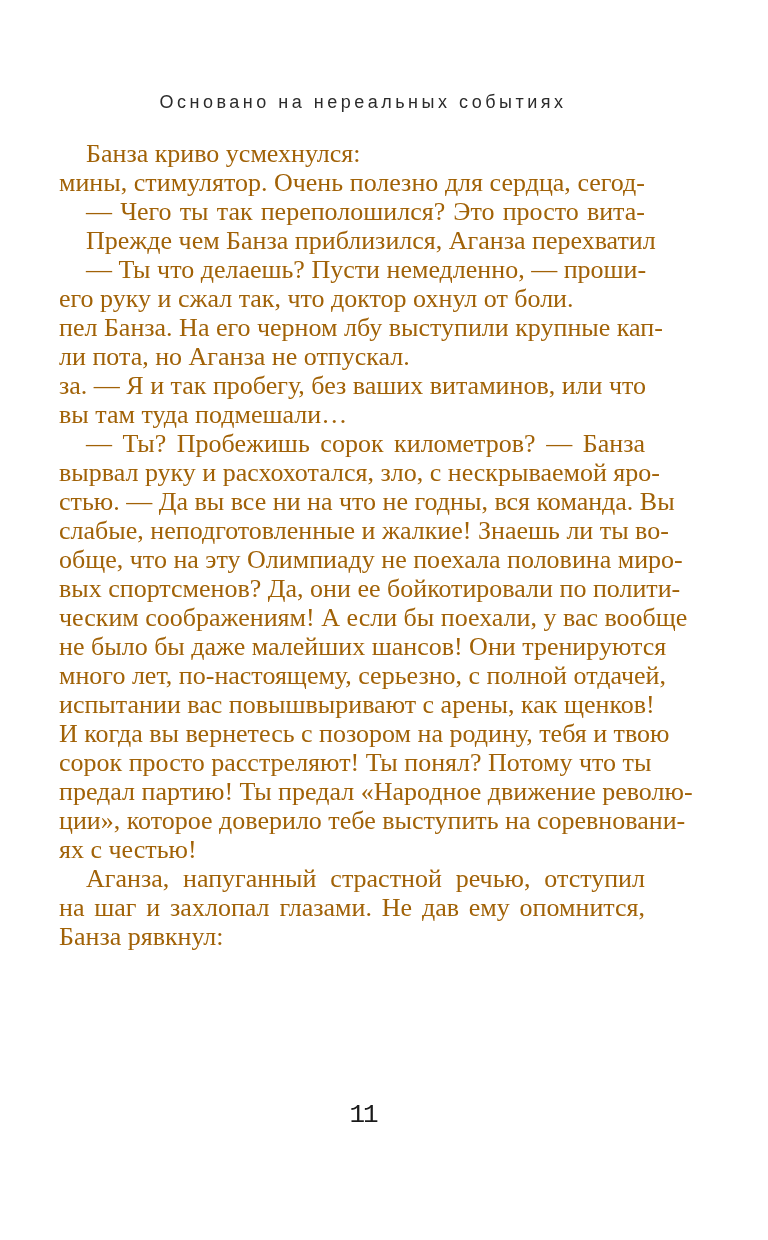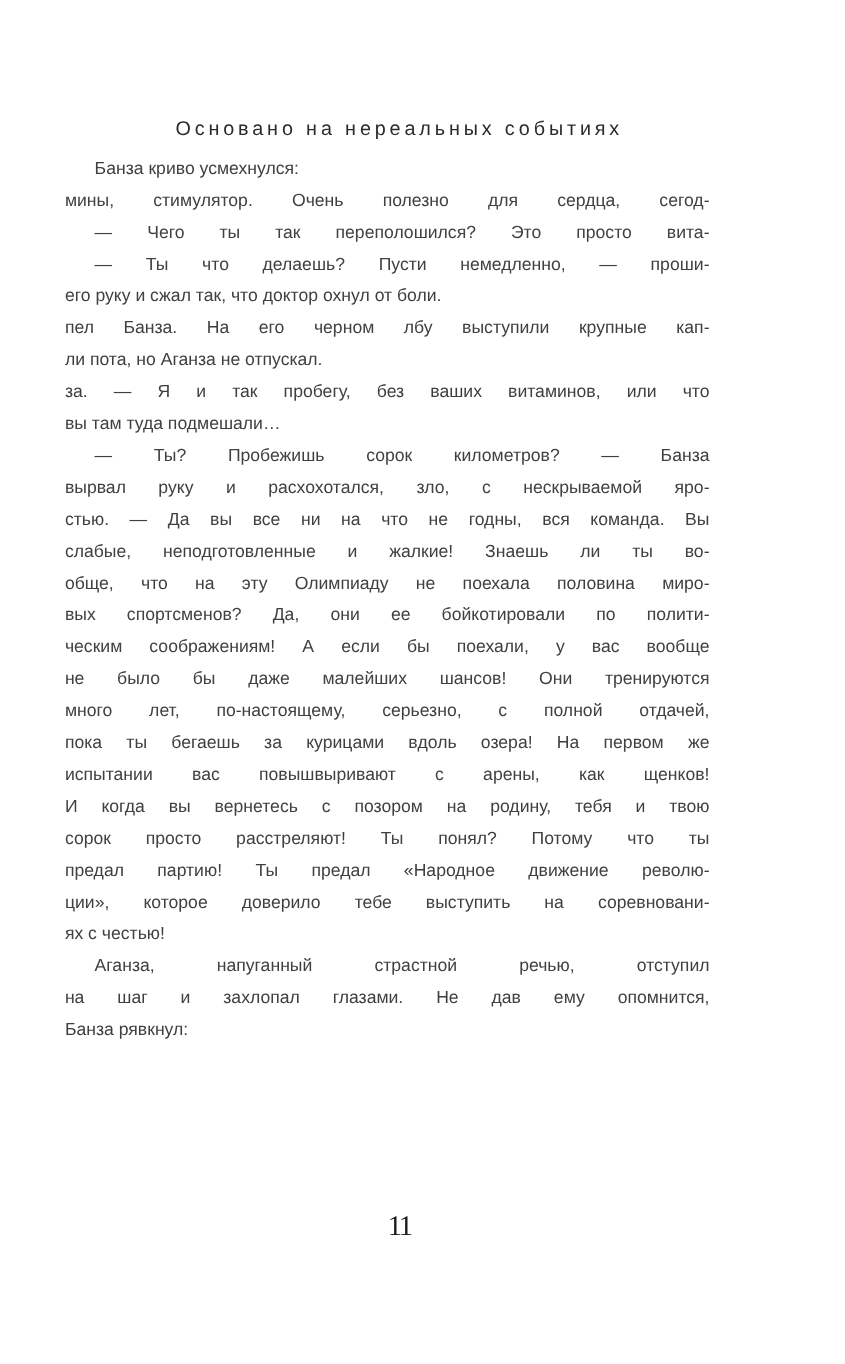--- a/index.html
+++ b/index.html
@@ -14,93 +14,93 @@
   }
   .sheet {
     position: relative;
     width: 768px;
     height: 1240px;
     background: #ffffff;
   }
   .running-header {
     position: absolute;
     left: 70px;
-    top: 107px;
+    top: 92px;
     width: 586px;
     text-align: center;
     font-family: "Liberation Sans", sans-serif;
     font-size: 18px;
     font-weight: 400;
     letter-spacing: 3.5px;
     color: #2b2b2b;
     line-height: 20px;
     white-space: nowrap;
   }
   .body-text {
     position: absolute;
     left: 59px;
     top: 139px;
     width: 586px;
-    font-family: Liberation Sans, sans-serif;
-    font-size: 16px;
+    font-family: Liberation Serif, serif;
+    font-size: 26px;
     line-height: 29px;
-    color: #404040;
+    color: #a16207;
   }
   .line {
     text-align: justify;
     
     text-align-last: justify;
     white-space: nowrap;
   }
   .line.end {
     text-align: left;
     text-align-last: left;
   }
   .line.indent {
     text-indent: 27px;
   }
   .folio {
     position: absolute;
     left: 70px;
     top: 1102px;
     width: 586px;
     text-align: center;
-    font-family: Liberation Serif, serif;
+    font-family: Liberation Mono, monospace;
     font-size: 26px;
     letter-spacing: -2px;
     color: #1a1a1a;
     line-height: 26px;
   }
 </style>
 </head>
 <body>
 
 <div class="sheet">
   <div class="running-header">Основано на нереальных событиях</div>
 
   <div class="body-text">
       <div class="line indent end">Банза криво усмехнулся:</div>
       <div class="line">мины, стимулятор. Очень полезно для сердца, сегод-</div>
       <div class="line indent">— Чего ты так переполошился? Это просто вита-</div>
+      <div class="line indent">Прежде чем Банза приблизился, Аганза перехватил</div>
       <div class="line indent">— Ты что делаешь? Пусти немедленно, — проши-</div>
       <div class="line end">его руку и сжал так, что доктор охнул от боли.</div>
       <div class="line">пел Банза. На его черном лбу выступили крупные кап-</div>
       <div class="line end">ли пота, но Аганза не отпускал.</div>
       <div class="line">за. — Я и так пробегу, без ваших витаминов, или что</div>
       <div class="line end">вы там туда подмешали…</div>
       <div class="line indent">— Ты? Пробежишь сорок километров? — Банза</div>
       <div class="line">вырвал руку и расхохотался, зло, с нескрываемой яро-</div>
       <div class="line">стью. — Да вы все ни на что не годны, вся команда. Вы</div>
       <div class="line">слабые, неподготовленные и жалкие! Знаешь ли ты во-</div>
       <div class="line">обще, что на эту Олимпиаду не поехала половина миро-</div>
       <div class="line">вых спортсменов? Да, они ее бойкотировали по полити-</div>
       <div class="line">ческим соображениям! А если бы поехали, у вас вообще</div>
       <div class="line">не было бы даже малейших шансов! Они тренируются</div>
       <div class="line">много лет, по-настоящему, серьезно, с полной отдачей,</div>
-      <div class="line">пока ты бегаешь за курицами вдоль озера! На первом же</div>
       <div class="line">испытании вас повышвыривают с арены, как щенков!</div>
       <div class="line">И когда вы вернетесь с позором на родину, тебя и твою</div>
       <div class="line">сорок просто расстреляют! Ты понял? Потому что ты</div>
       <div class="line">предал партию! Ты предал «Народное движение револю-</div>
       <div class="line">ции», которое доверило тебе выступить на соревновани-</div>
       <div class="line end">ях с честью!</div>
       <div class="line indent">Аганза, напуганный страстной речью, отступил</div>
       <div class="line">на шаг и захлопал глазами. Не дав ему опомнится,</div>
       <div class="line end">Банза рявкнул:</div>
     </div>

